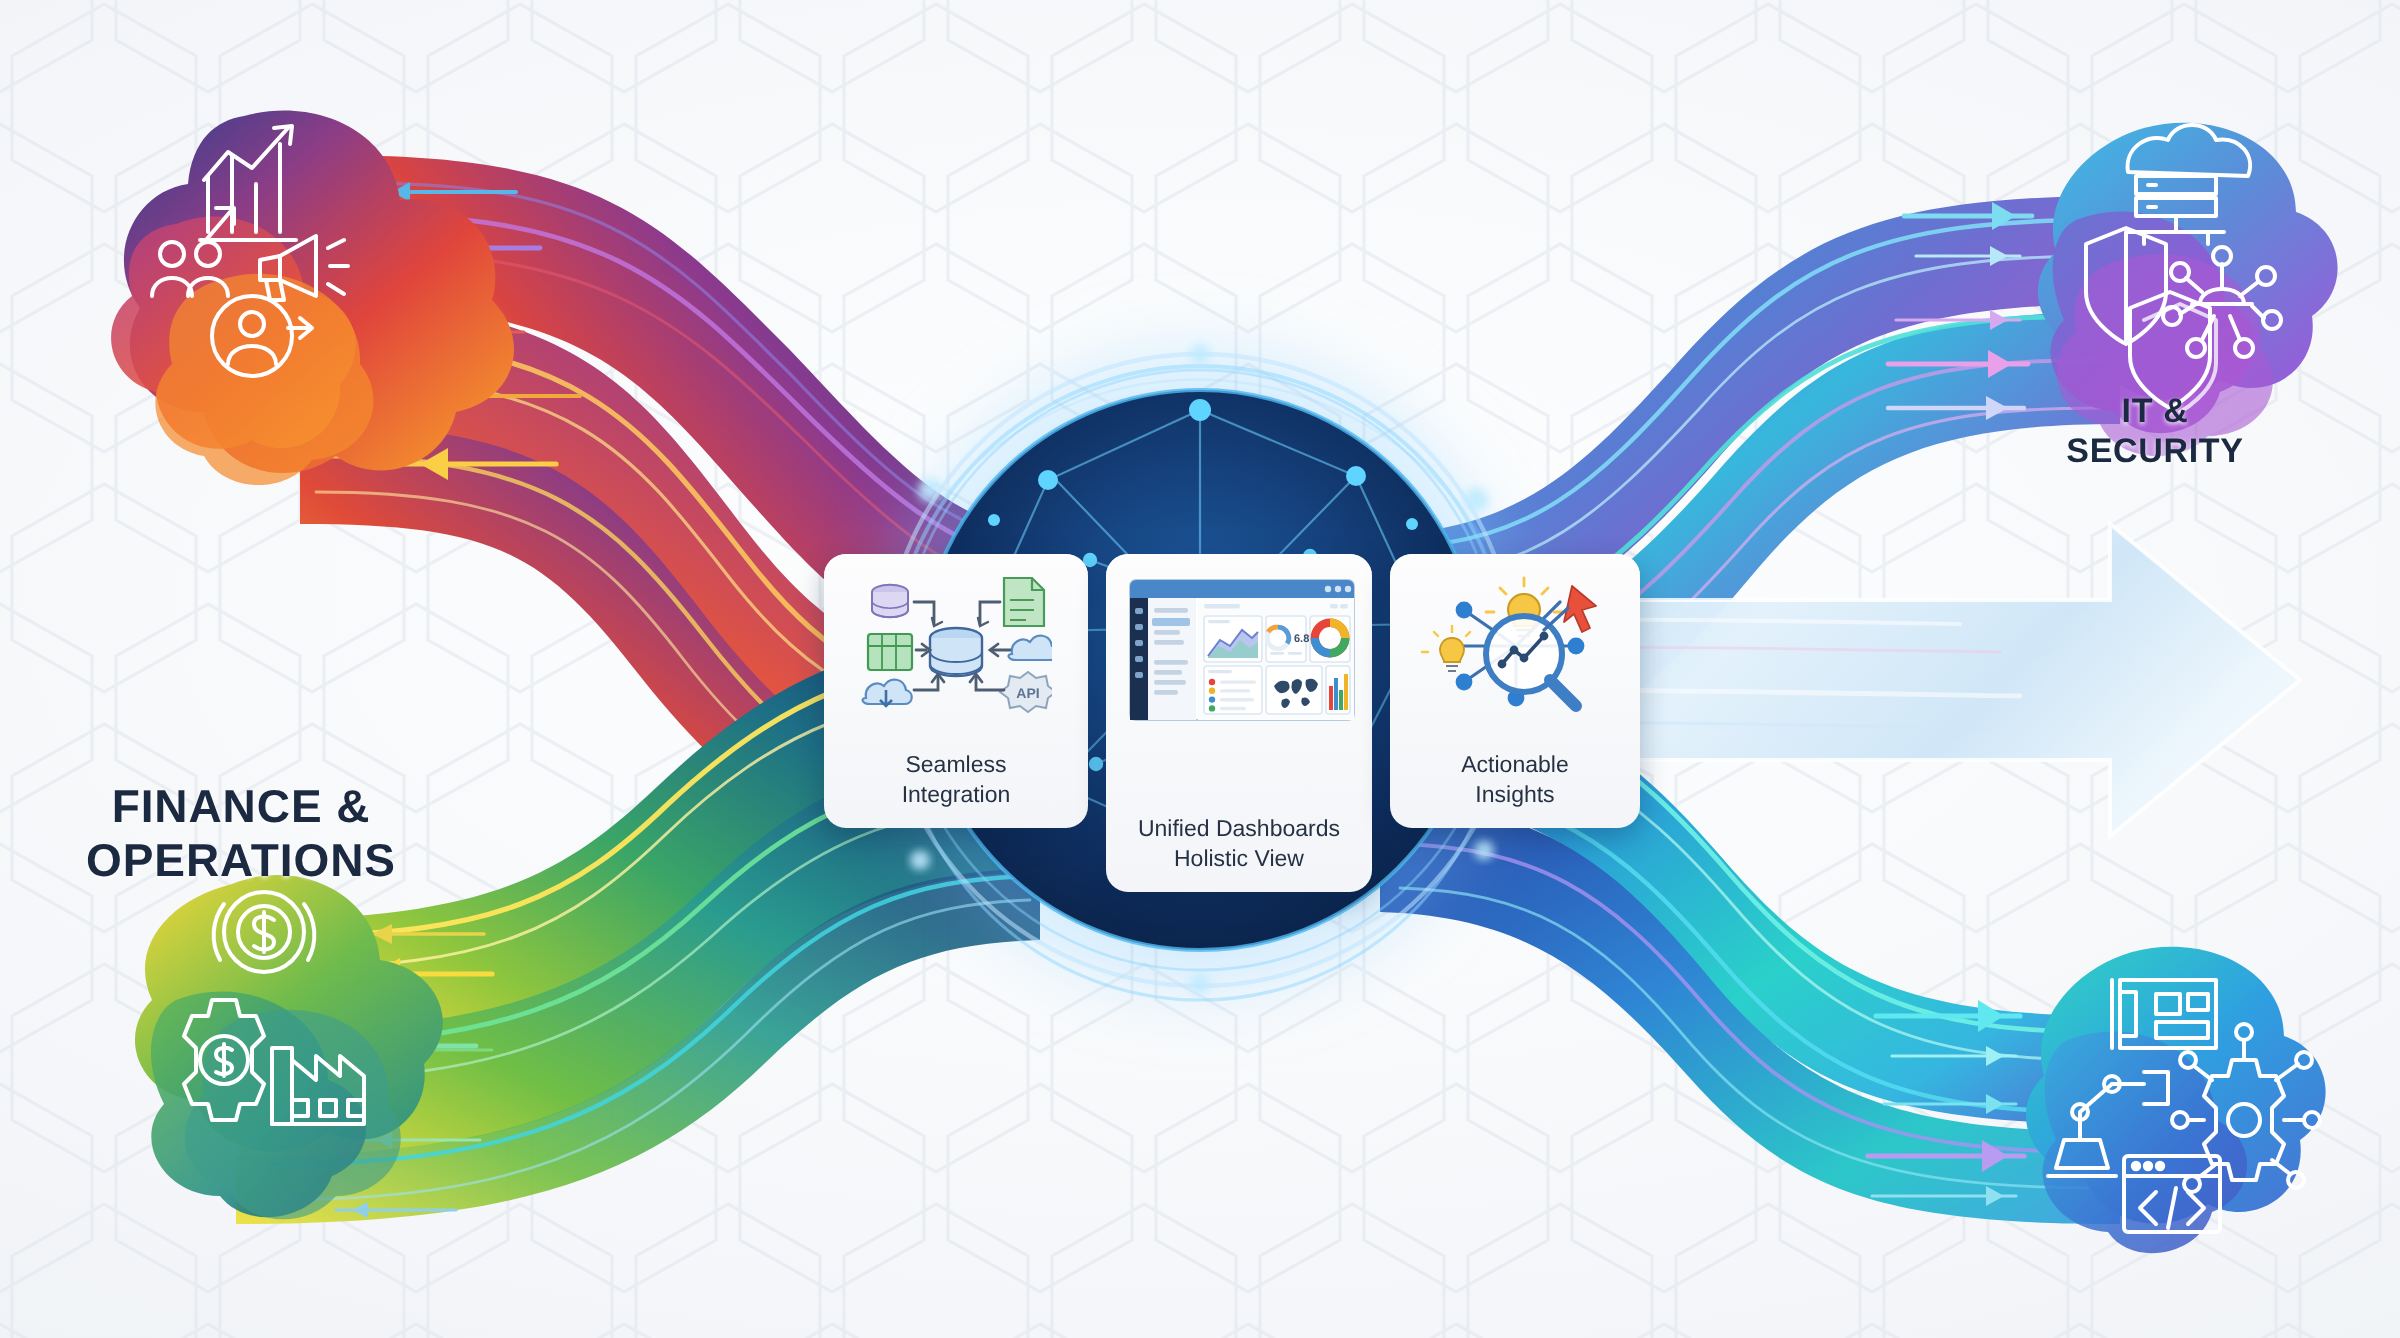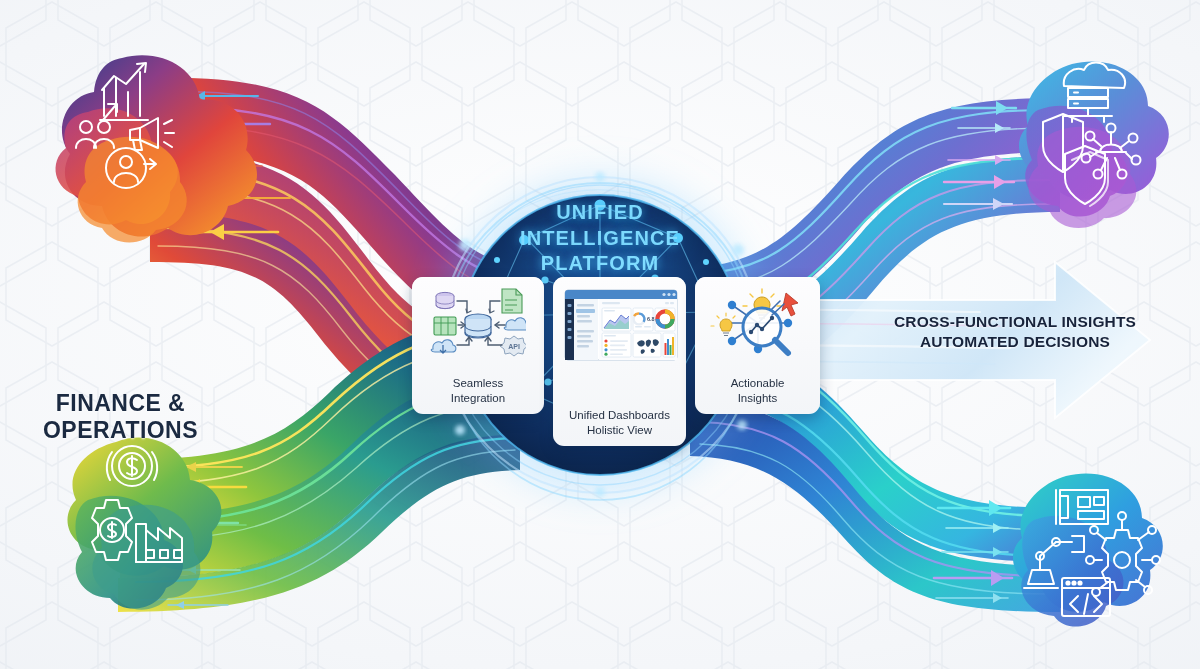--- a/index.html
+++ b/index.html
@@ -571,27 +571,24 @@
         <circle cx="1068" cy="583" r="1.6" fill="#ffffff"></circle>
         <circle cx="1074" cy="583" r="1.6" fill="#ffffff"></circle>
         <circle cx="1080" cy="583" r="1.6" fill="#ffffff"></circle>
         <path d="M1078 596 L 1070 604 L 1078 612 M1094 596 L 1102 604 L 1094 612 M1088 594 L 1084 614"></path>
       </g>
     </g>
   </svg>
 
   <div class="grp-label" id="lbl-finance">FINANCE &amp;
 OPERATIONS</div>
-
-  <div id="hub-title">UNIFIED
-INTELLIGENCE
-PLATFORM</div>
-
-  <div id="arrow-caption">CROSS-FUNCTIONAL INSIGHTS
-AUTOMATED DECISIONS</div>
+  <div class="grp-label" id="lbl-it">IT &amp;
+SECURITY</div>
+
+
 
   <div id="cards">
 
     <div class="card" id="card-integration">
       <div class="card-art">
         <svg width="96" height="74" viewBox="0 0 96 74">
 
           <g>
             <ellipse cx="15" cy="9" rx="9" ry="3.6" fill="#cdc4ec" stroke="#7f76b8" stroke-width="1"></ellipse>
             <path d="M6 9 v9 a9 3.6 0 0 0 18 0 v-9" fill="#ded7f3" stroke="#7f76b8" stroke-width="1"></path>

